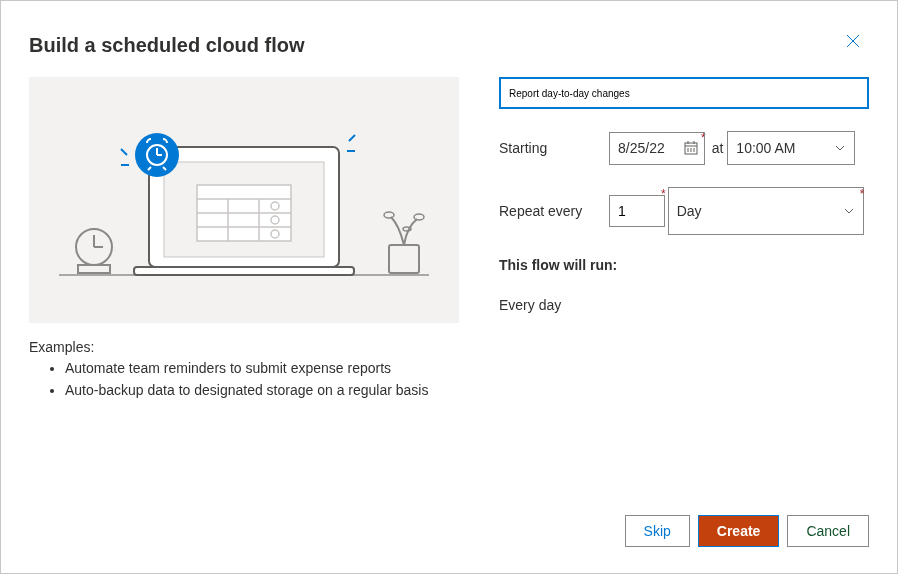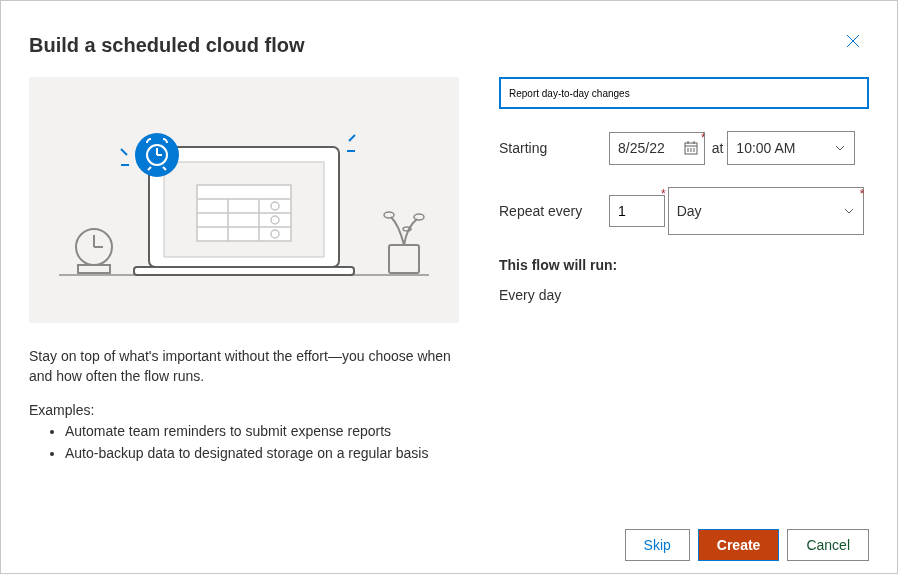--- a/index.html
+++ b/index.html
@@ -147,28 +147,28 @@
       display: flex;
       align-items: center;
       justify-content: space-between;
       padding: 0 8px;
     }
     .summary-label {
       font-weight: 600;
       margin-top: 22px;
     }
     .summary-text {
-      margin-top: 14px;
+      margin-top: 24px;
     }
     .chevron {
       color: #605e5c;
     }
     .footer {
       position: absolute;
-      bottom: 12px;
+      bottom: 26px;
       right: 28px;
       display: flex;
       gap: 8px;
     }
     .btn {
       height: 32px;
       padding: 0 18px;
       font-family: inherit;
       font-size: 14px;
       cursor: pointer;
@@ -243,21 +243,20 @@
           <circle cx="128" cy="78" r="22" fill="#0078d4"></circle>
           <circle cx="128" cy="78" r="10" fill="none" stroke="#fff" stroke-width="2"></circle>
           <line x1="128" y1="78" x2="128" y2="71" stroke="#fff" stroke-width="2"></line>
           <line x1="128" y1="78" x2="133" y2="78" stroke="#fff" stroke-width="2"></line>
           <path d="M118 66 A4 4 0 0 1 122 62" fill="none" stroke="#fff" stroke-width="2"></path>
           <path d="M138 66 A4 4 0 0 0 134 62" fill="none" stroke="#fff" stroke-width="2"></path>
           <line x1="122" y1="90" x2="119" y2="93" stroke="#fff" stroke-width="2"></line>
           <line x1="134" y1="90" x2="137" y2="93" stroke="#fff" stroke-width="2"></line>
         </svg>
       </div>
-      <p class="desc">Stay on top of what's important without the effort—you choose when and how often the flow runs.</p>
       <p class="examples-label">Examples:</p>
       <ul class="examples-list">
         <li>Automate team reminders to submit expense reports</li>
         <li>Auto-backup data to designated storage on a regular basis</li>
       </ul>
     </div>
 
     <div class="right-col">
       <input type="text" class="text-input" value="Report day-to-day changes" style="">
 

